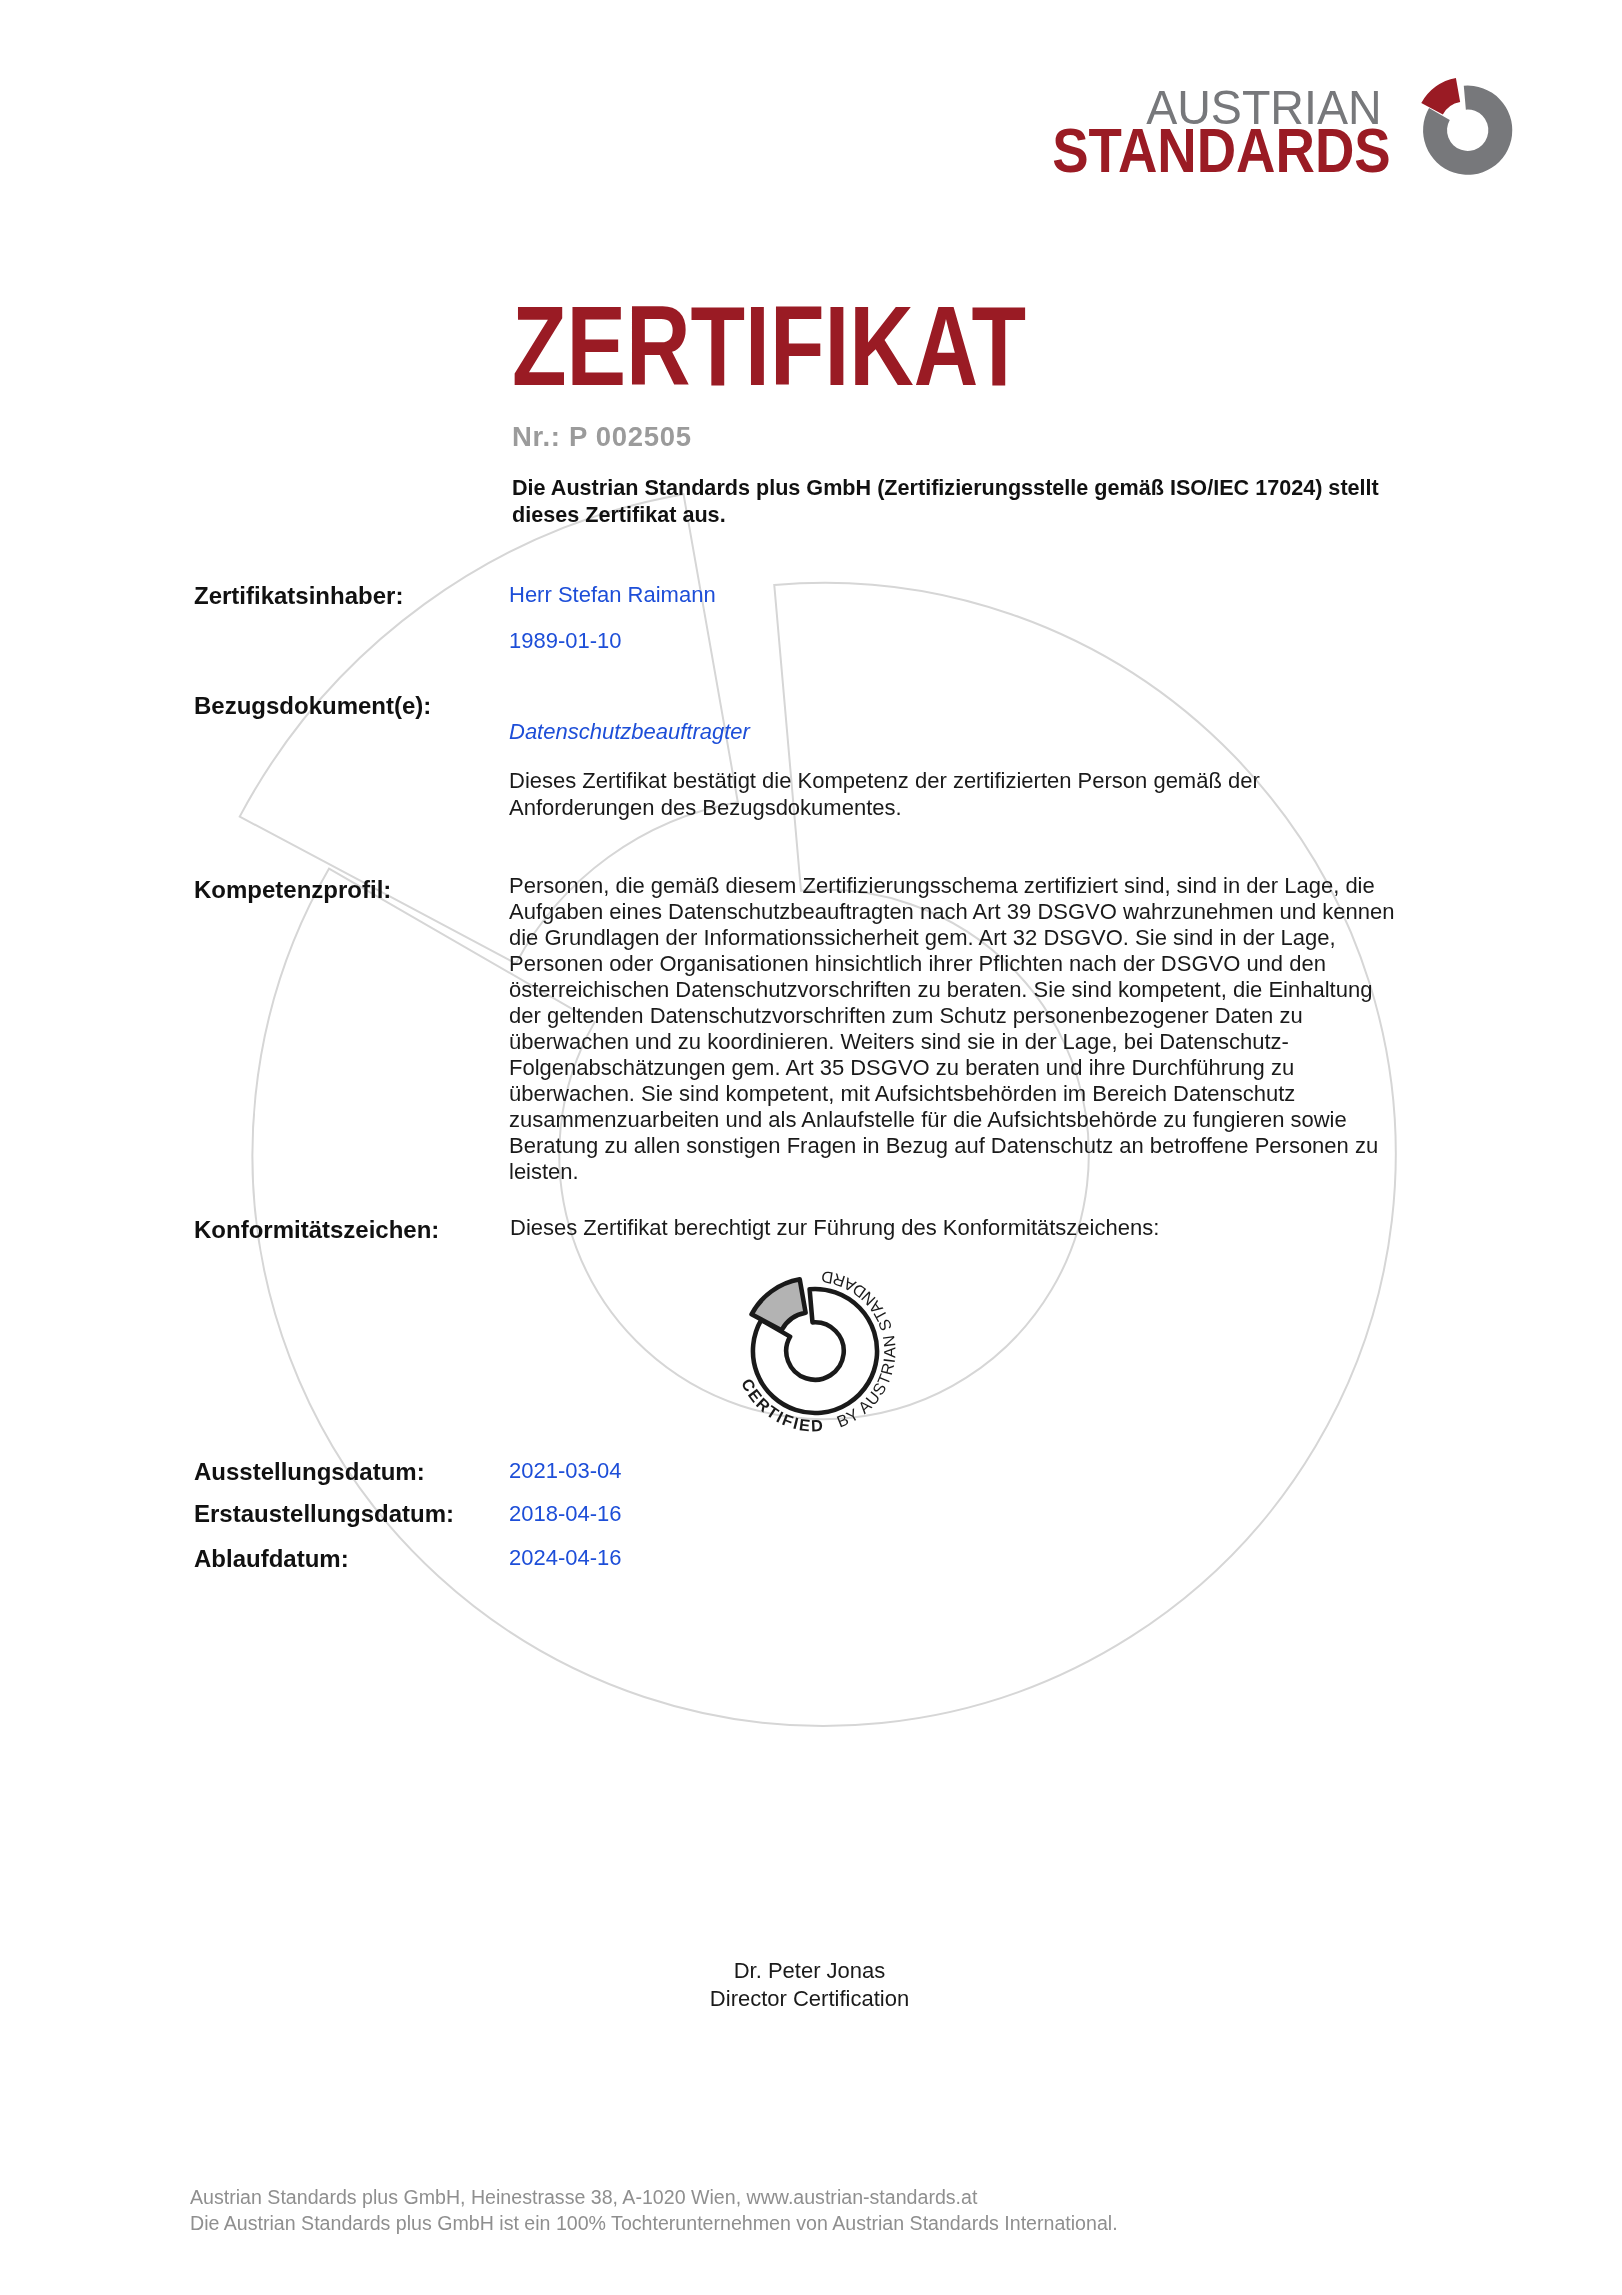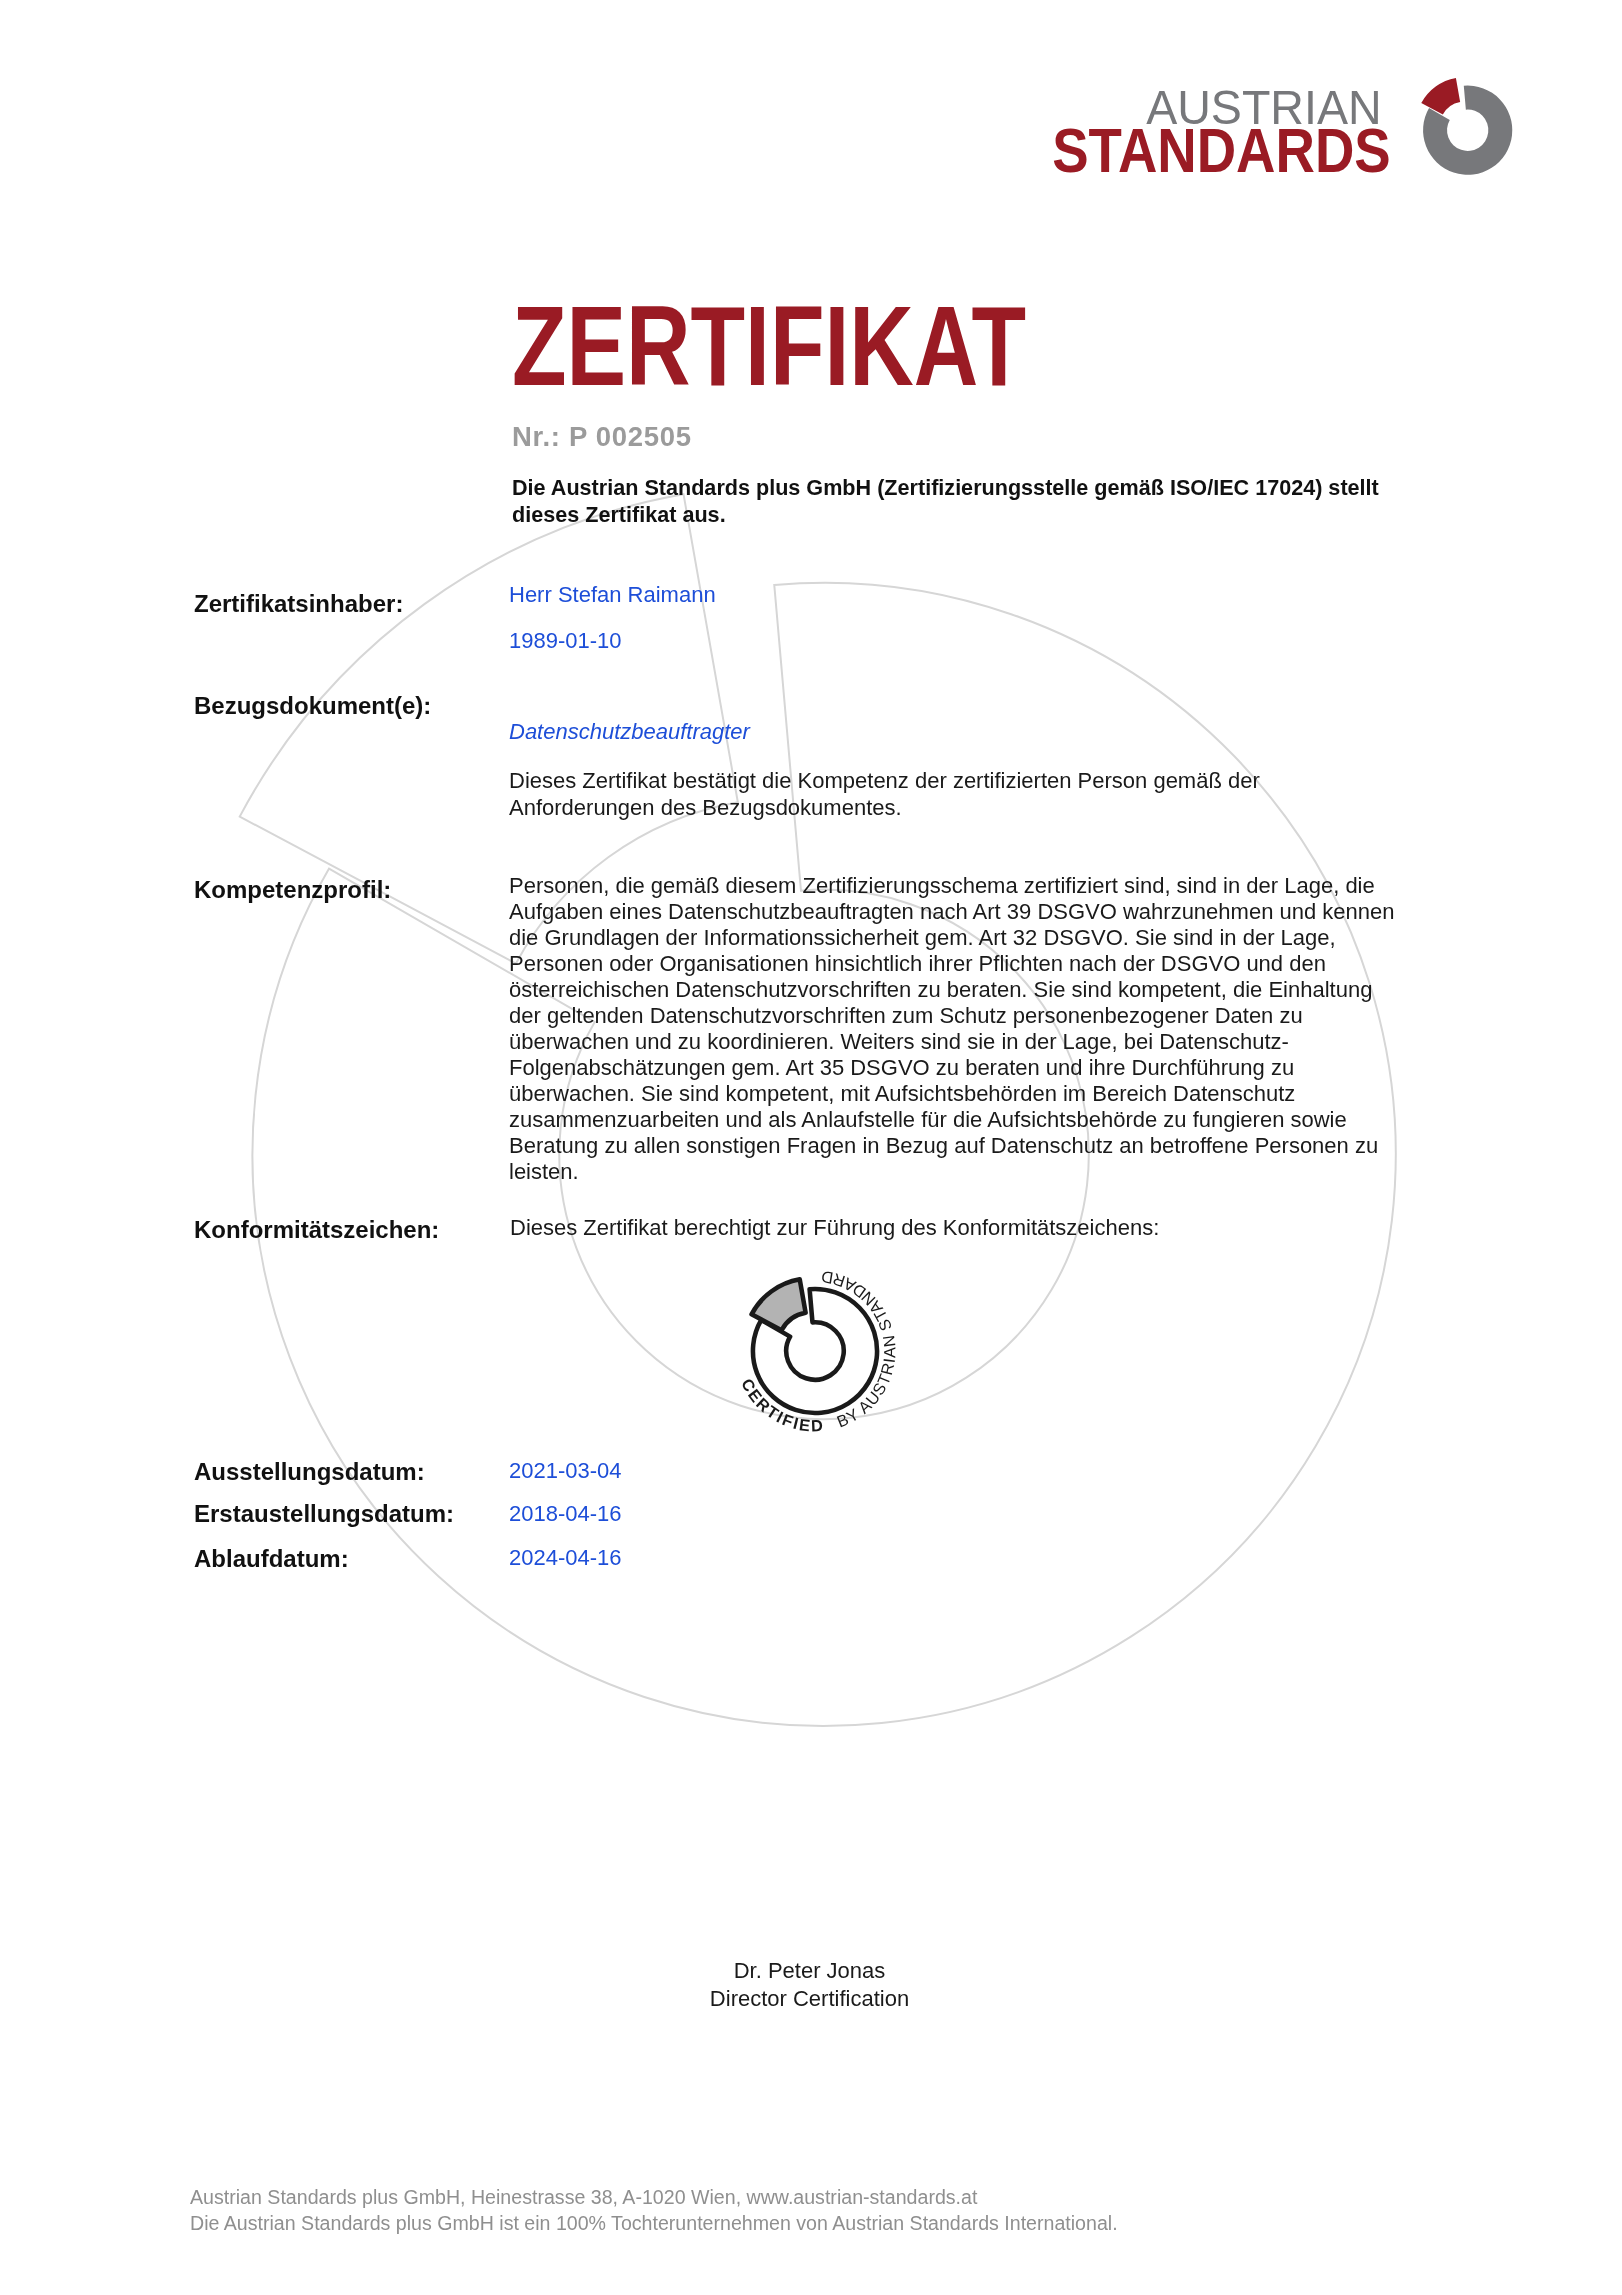--- a/index.html
+++ b/index.html
@@ -47,21 +47,21 @@
   </svg>
 
   <svg class="abs" style="left:510px;top:288px;" width="543" height="118" viewBox="0 0 830 180">
     <text x="3" y="148" font-size="172" font-weight="700" fill="#9A1B24" textLength="786" lengthAdjust="spacingAndGlyphs">ZERTIFIKAT</text>
   </svg>
 
   <div class="abs nr" style="left:512px;top:421px;">Nr.: P 002505</div>
 
   <div class="abs bold-intro" style="left:512px;top:474px;width:890px;">Die Austrian Standards plus GmbH (Zertifizierungsstelle gemäß ISO/IEC 17024) stellt dieses Zertifikat aus.</div>
 
-  <div class="abs label" style="left:194px;top:581px;margin-top:8px;">Zertifikatsinhaber:</div>
+  <div class="abs label" style="left:194px;top:581px;">Zertifikatsinhaber:</div>
   <div class="abs value" style="left:509px;top:582px;">Herr Stefan Raimann</div>
   <div class="abs value" style="left:509px;top:628px;">1989-01-10</div>
 
   <div class="abs label" style="left:194px;top:691px;">Bezugsdokument(e):</div>
   <div class="abs value italic" style="left:509px;top:719px;">Datenschutzbeauftragter</div>
   <div class="abs para" style="left:509px;top:767px;width:895px;line-height:27px;">Dieses Zertifikat bestätigt die Kompetenz der zertifizierten Person gemäß der Anforderungen des Bezugsdokumentes.</div>
 
   <div class="abs label" style="left:194px;top:875px;">Kompetenzprofil:</div>
   <div class="abs para" style="left:509px;top:873px;width:898px;">Personen, die gemäß diesem Zertifizierungsschema zertifiziert sind, sind in der Lage, die Aufgaben eines Datenschutzbeauftragten nach Art 39 DSGVO wahrzunehmen und kennen die Grundlagen der Informationssicherheit gem. Art 32 DSGVO. Sie sind in der Lage, Personen oder Organisationen hinsichtlich ihrer Pflichten nach der DSGVO und den österreichischen Datenschutzvorschriften zu beraten. Sie sind kompetent, die Einhaltung der geltenden Datenschutzvorschriften zum Schutz personenbezogener Daten zu überwachen und zu koordinieren. Weiters sind sie in der Lage, bei Datenschutz-Folgenabschätzungen gem. Art 35 DSGVO zu beraten und ihre Durchführung zu überwachen. Sie sind kompetent, mit Aufsichtsbehörden im Bereich Datenschutz zusammenzuarbeiten und als Anlaufstelle für die Aufsichtsbehörde zu fungieren sowie Beratung zu allen sonstigen Fragen in Bezug auf Datenschutz an betroffene Personen zu leisten.</div>
 

